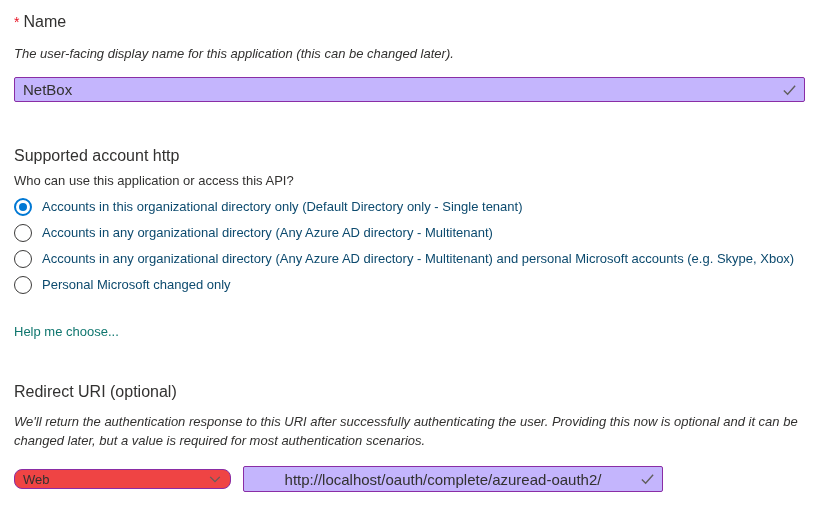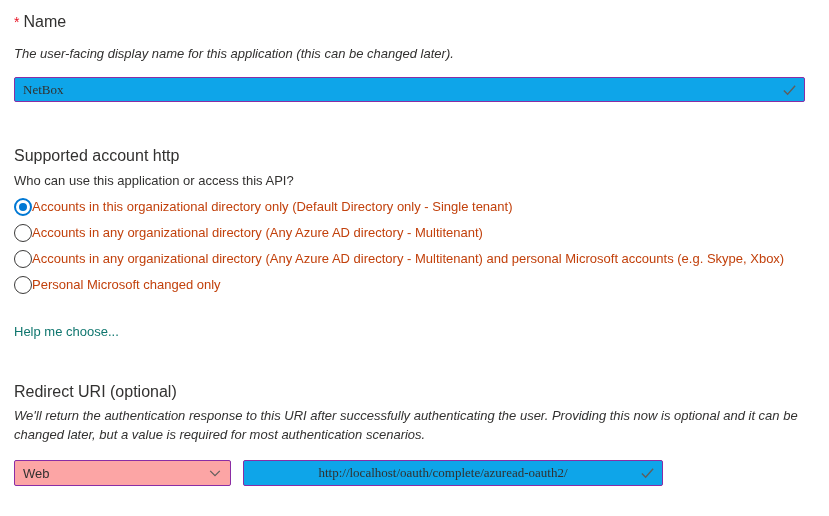--- a/index.html
+++ b/index.html
@@ -29,25 +29,25 @@
   }
 
   .input-wrap { position: relative; margin-top: 14px; }
   .text-input {
     box-sizing: border-box;
     width: 100%;
     height: 25px;
     border: 1px solid #8a2da5;
     border-radius: 2px;
     padding: 0 28px 0 8px;
-    font-family: Liberation Serif, serif;
-    font-size: 13px;
+    font-family: Liberation Sans, sans-serif;
+    font-size: 15px;
     color: #323130;
     outline: none;
-    background: #0ea5e9;
+    background: #c4b5fd;
   }
   .check-icon {
     position: absolute;
     right: 8px; top: 50%;
     transform: translateY(-50%);
     width: 15px; height: 15px;
     pointer-events: none;
   }
 
   .section2 { margin-top: 44px; }
@@ -77,48 +77,49 @@
     position: absolute;
     left: 50%; top: 50%;
     transform: translate(-50%, -50%);
     width: 8px; height: 8px;
     border-radius: 50%;
     background: #0078d4;
   }
   .radio-label {
     font-size: 13px;
     line-height: 18px;
-    color: #c2410c;
+    margin-left: 10px;
+    color: #0c4a6e;
   }
 
   .help-link {
     display: inline-block;
     margin-top: 22px;
     font-size: 13px;
     color: #0f766e;
     text-decoration: none;
     cursor: pointer;
   }
 
   .section3 { margin-top: 42px; }
-  .section3-desc { margin-top: 4px; max-width: 805px; }
+  .section3-desc { margin-top: 10px; max-width: 805px; }
 
   .uri-row {
     display: flex;
     gap: 12px;
     margin-top: 16px;
     align-items: center;
   }
   .select-box {
     box-sizing: border-box;
     width: 217px;
-    height: 26px;
+    height: 20px;
     border: 1px solid #8a2da5;
-    border-radius: 2px;
-    background: #fca5a5;
+    border-radius: 8px;
+    background: #ef4444;
     display: flex;
     align-items: center;
     justify-content: space-between;
     padding: 0 8px;
     font-size: 13px;
     color: #323130;
     cursor: pointer;
   }
   .chevron-icon { width: 14px; height: 14px; }
   .uri-input-wrap { position: relative; width: 420px; }

